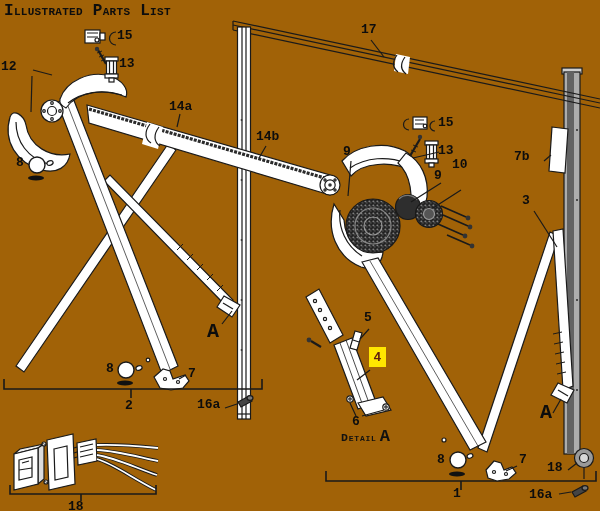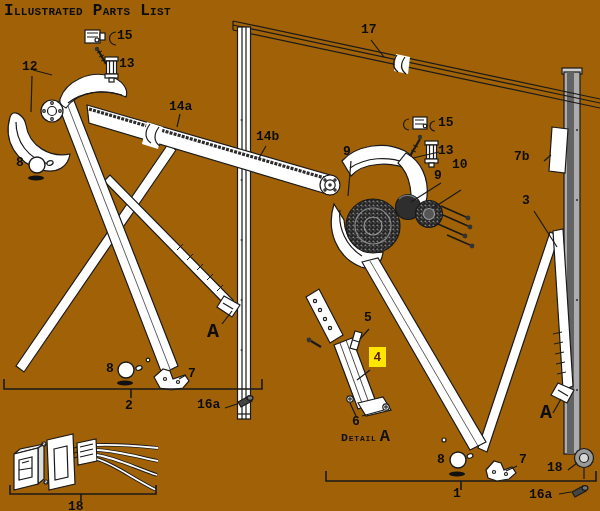--- a/index.html
+++ b/index.html
@@ -274,21 +274,21 @@
       <path d="M97,459 C114,464 132,478 156,490" stroke="#fff" stroke-width="1.8"></path>
       <path d="M10,485 L10,494 L156,494 L156,485" stroke-width="1.6"></path>
       <path d="M81,494 L81,501" stroke-width="1.6"></path>
     </g>
   </svg>
 
   <div class="title">Illustrated Parts List</div>
 
   <div class="co" style="left:117px;top:29px">15</div>
   <div class="co" style="left:119px;top:57px">13</div>
-  <div class="co" style="left:22px;top:60px">12</div>
+  <div class="co" style="left:1px;top:60px">12</div>
   <div class="co" style="left:16px;top:156px">8</div>
   <div class="co" style="left:169px;top:100px">14a</div>
   <div class="co" style="left:256px;top:130px">14b</div>
   <div class="co" style="left:361px;top:23px">17</div>
   <div class="co" style="left:343px;top:145px">9</div>
   <div class="co" style="left:438px;top:116px">15</div>
   <div class="co" style="left:438px;top:144px">13</div>
   <div class="co" style="left:434px;top:169px">9</div>
   <div class="co" style="left:452px;top:158px">10</div>
   <div class="co" style="left:514px;top:150px">7b</div>

